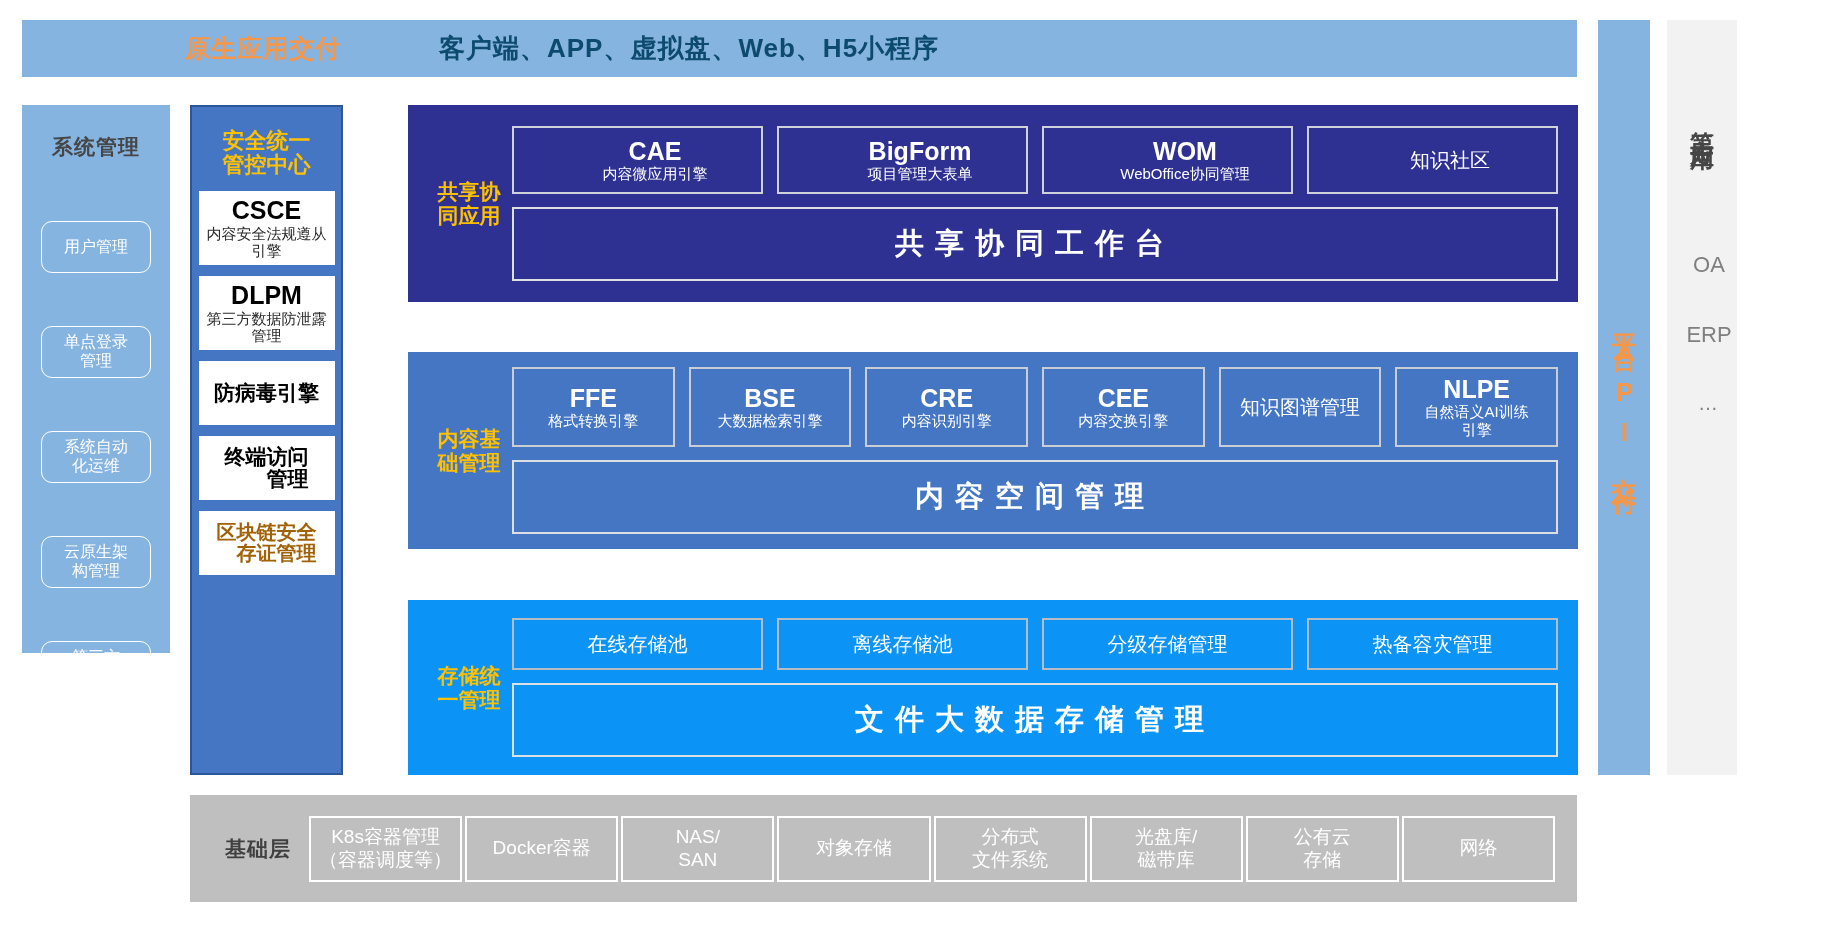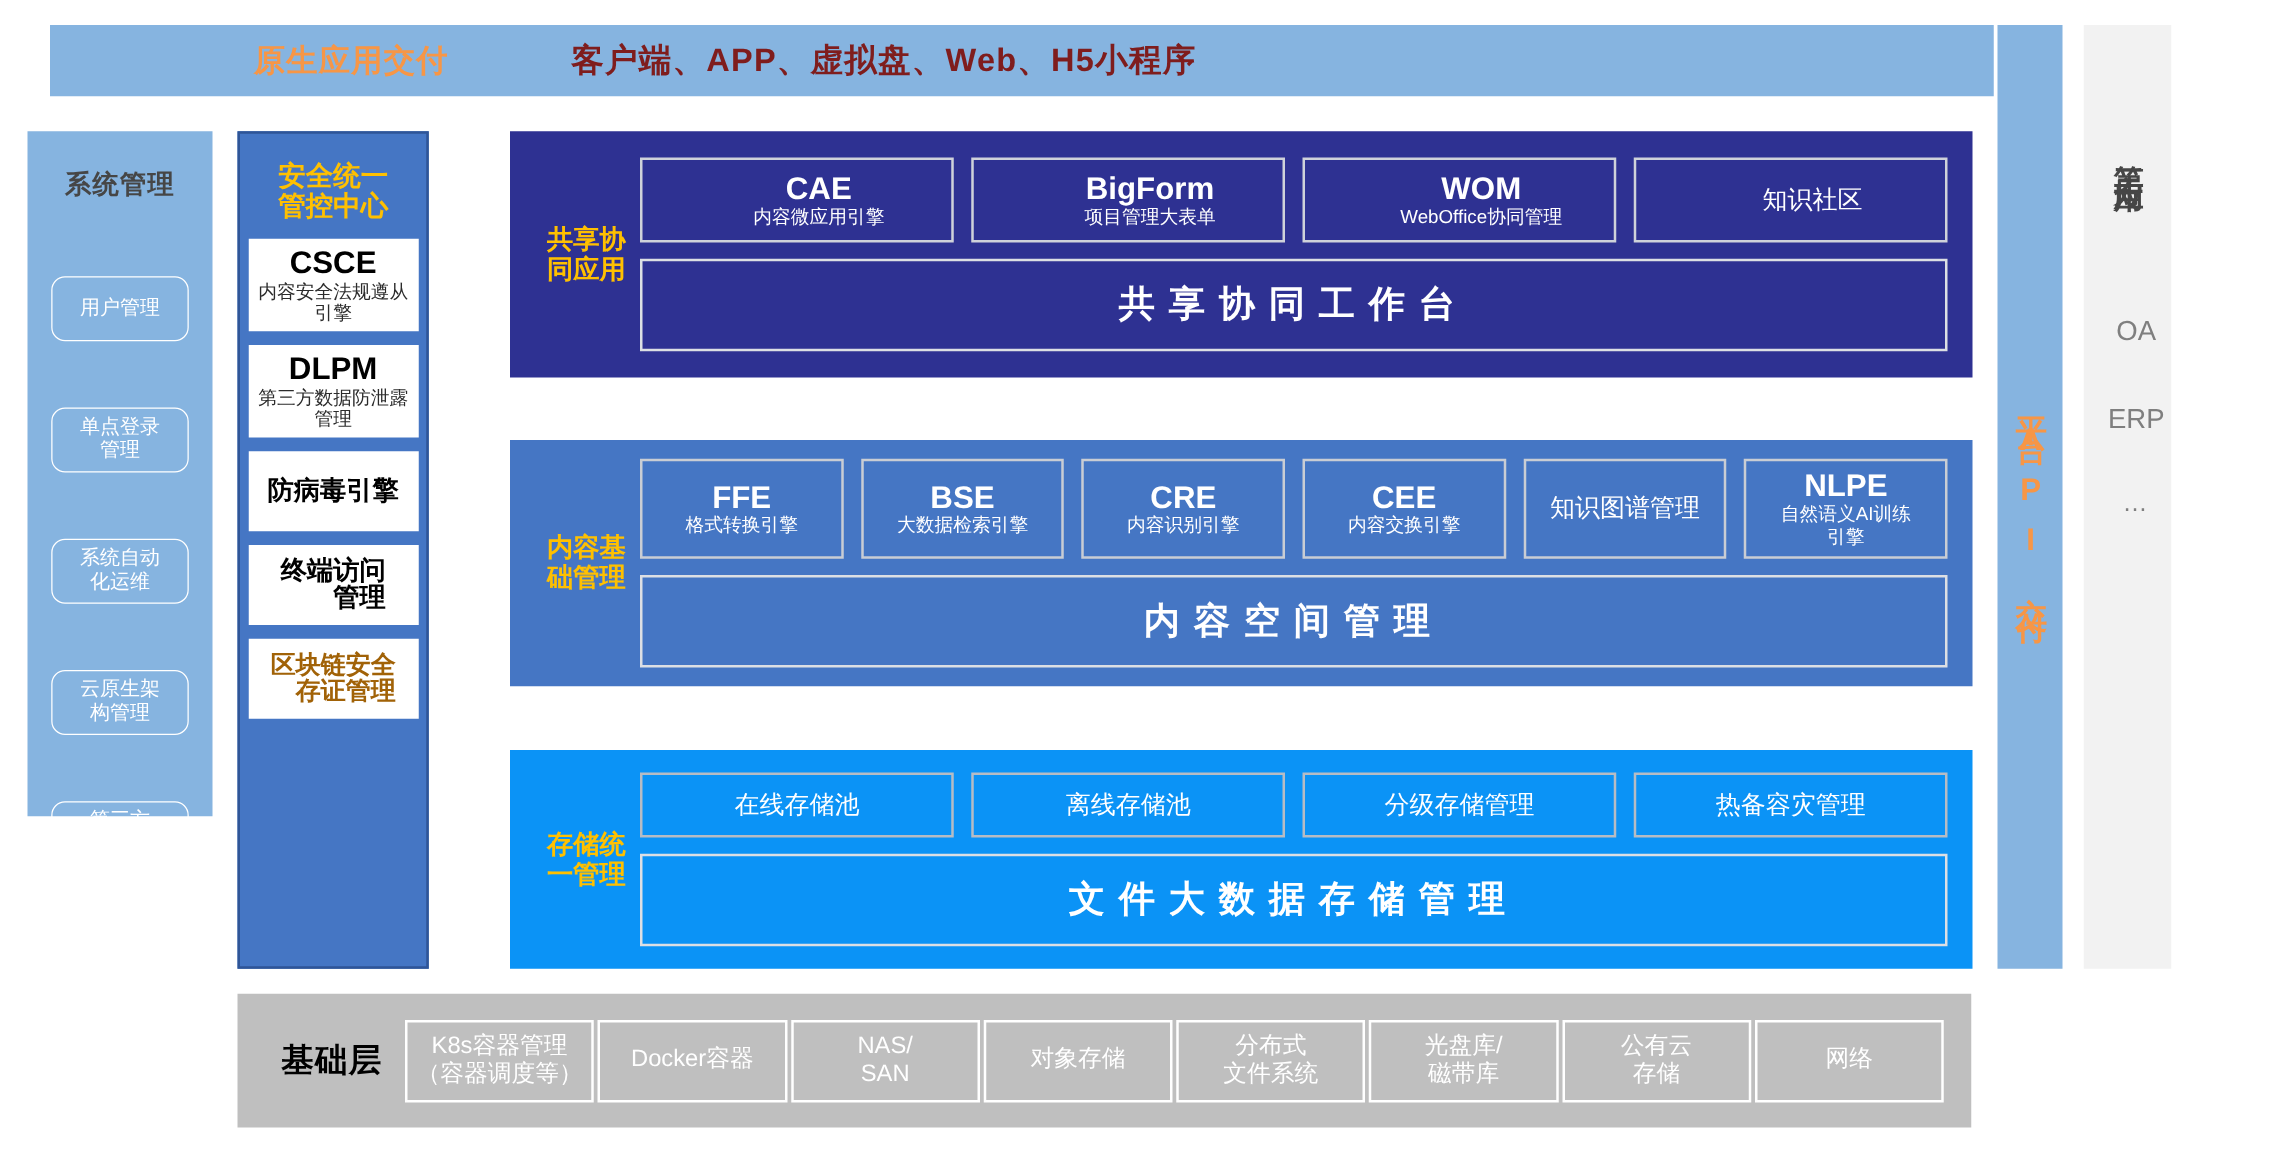--- a/index.html
+++ b/index.html
@@ -7,30 +7,30 @@
   body {
     width:1823px; height:928px;
     background:#ffffff;
     font-family:"Liberation Sans","DejaVu Sans",sans-serif;
     overflow:hidden;
   }
   #root { position:relative; width:1823px; height:928px; }
 
   
   .banner {
-    position:absolute; left:40px; top:20px; width:1555px; height:57px;
+    position:absolute; left:22px; top:20px; width:1555px; height:57px;
     background:#86b4e0;
     display:flex; align-items:center;
   }
   .banner-l {
     color:#f79646; font-weight:bold; font-size:25px;
     letter-spacing:1px; margin-left:163px;
   }
   .banner-r {
-    color:#7f1d1d; font-weight:bold; font-size:26px;
+    color:#0c4a6e; font-weight:bold; font-size:26px;
     letter-spacing:1px; margin-left:98px;
   }
 
   
   .sysmgmt {
     position:absolute; left:22px; top:105px; width:148px; height:548px;
     background:#86b4e0;
     display:flex; flex-direction:column; align-items:center;gap:40px;
   }
   .sysmgmt-title {
@@ -132,21 +132,21 @@
   }
   .thirdcol .t-item.first { margin-top:120px; }
   .thirdcol .t-item.dots { font-size:20px; letter-spacing:2px; }
 
   
   .infra {
     position:absolute; left:190px; top:795px; width:1387px; height:107px;
     background:#bfbfbf; display:flex; align-items:center;
   }
   .infra-title {
-    color:#000000; font-weight:bold; font-size:26px;
+    color:#404040; font-weight:bold; font-size:21px;
     margin-left:35px; margin-right:18px; letter-spacing:1px;
     flex:0 0 auto;
   }
   .infra-row { flex:1; display:flex; gap:3px; margin-right:22px; }
   .infra-box {
     flex:1; border:2px solid #ffffff; color:#ffffff;
     font-size:19px; line-height:1.18; text-align:center;
     display:flex; align-items:center; justify-content:center;
     min-height:66px; padding:4px 2px;
   }

